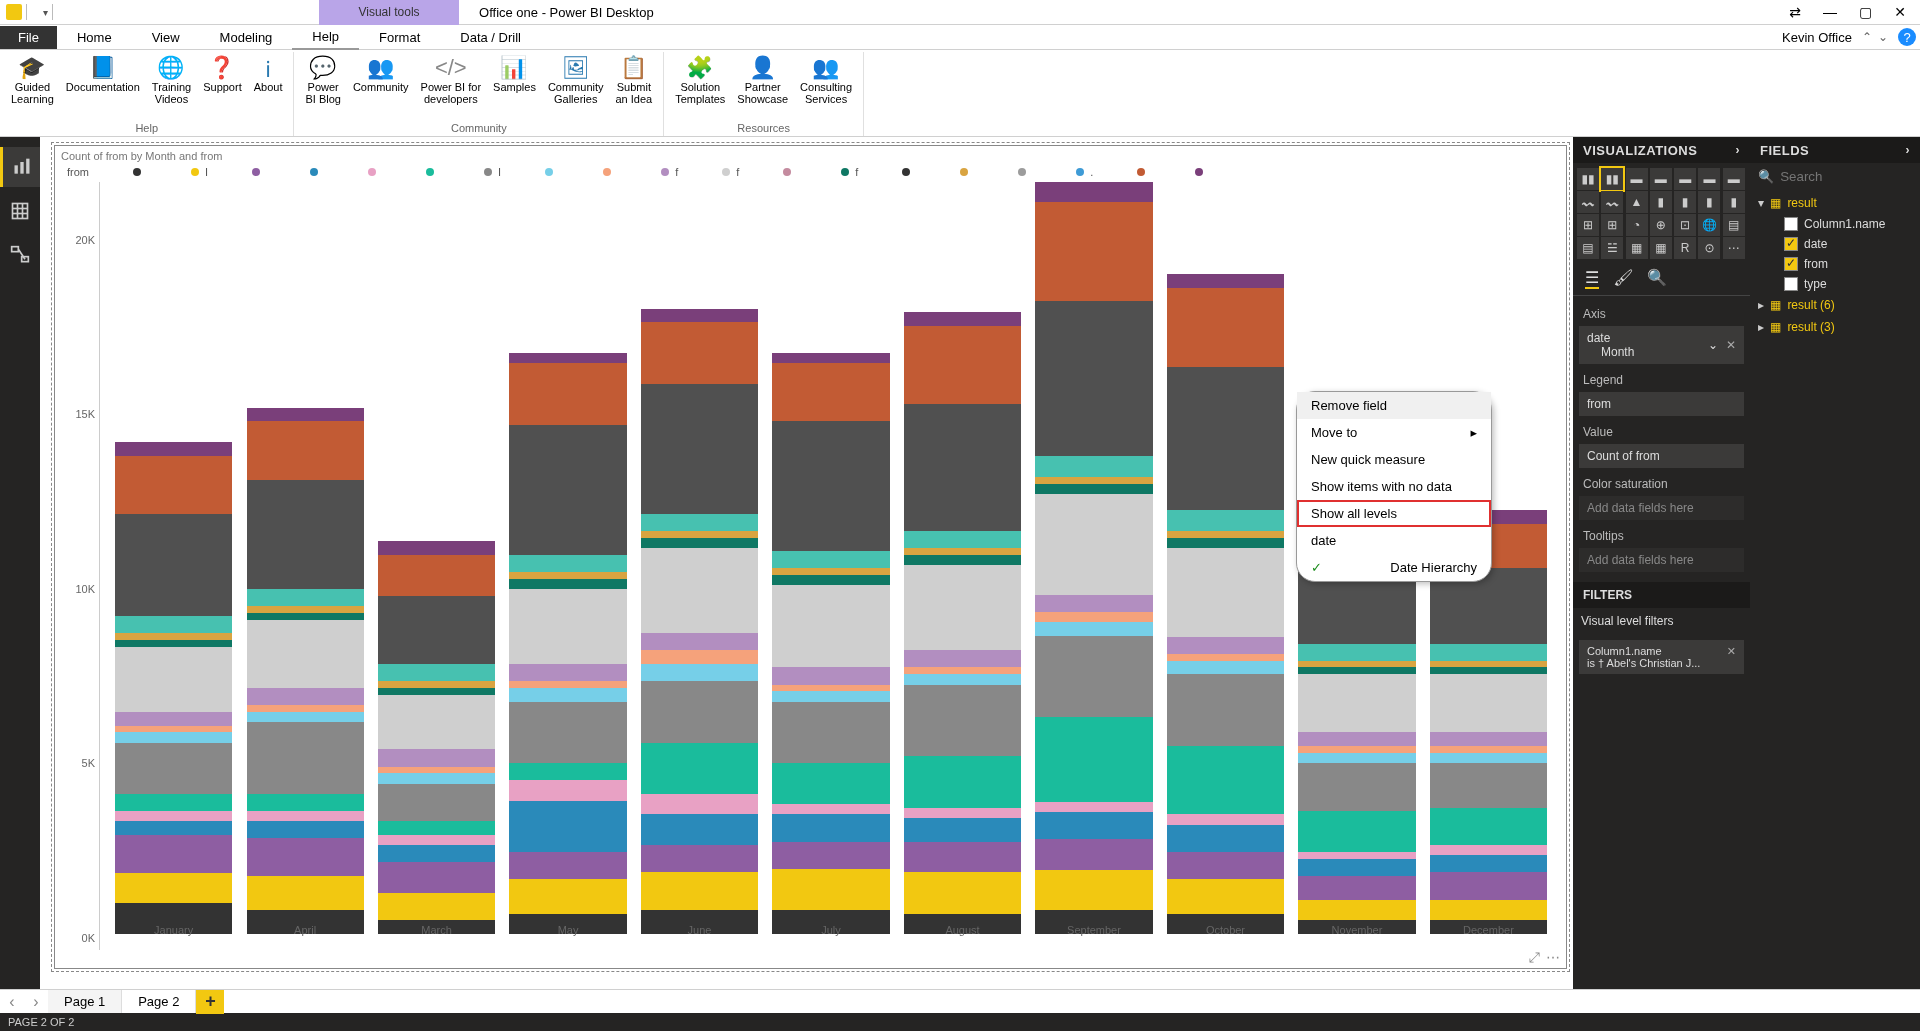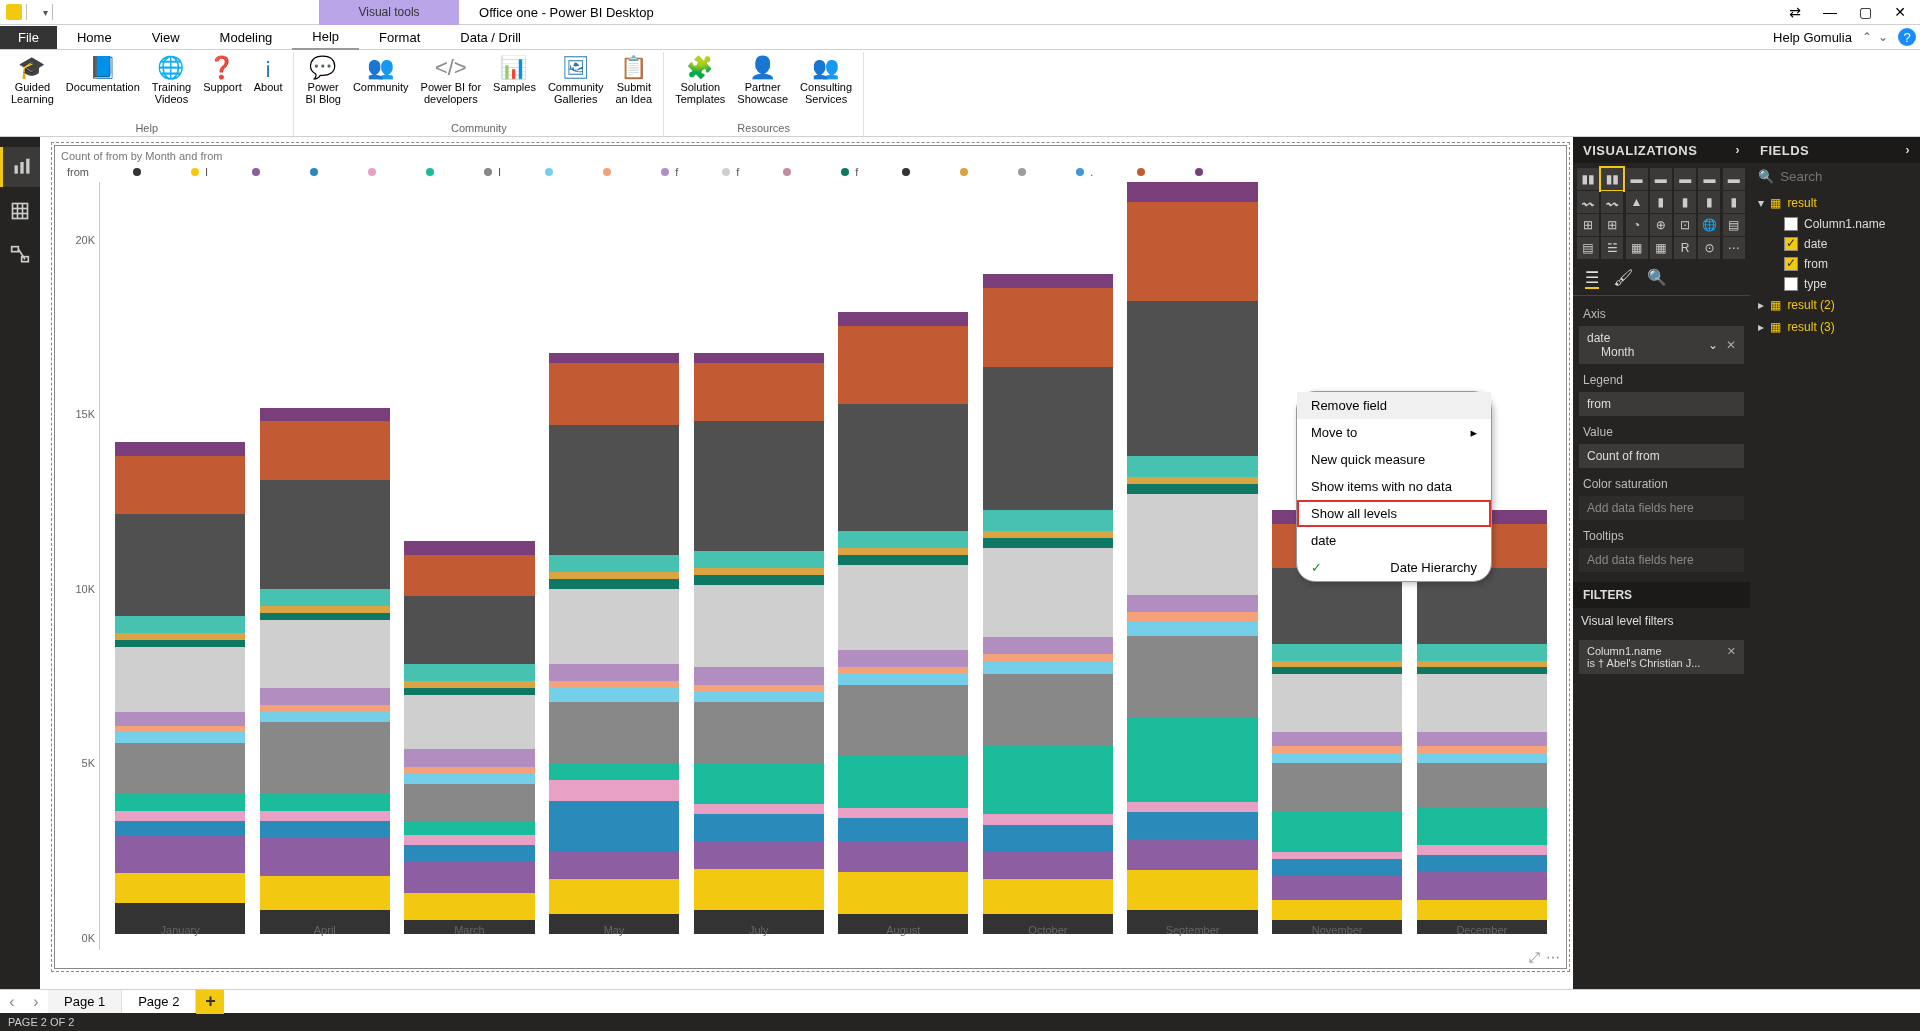--- a/index.html
+++ b/index.html
@@ -132,21 +132,21 @@
     <span>—</span>
     <span>▢</span>
     <span>✕</span>
   </div>
 </div>
 
 <div class="menubar">
   <div class="file">File</div>
   <div id="menutabs" style="display: contents;"><div class="tab">Home</div><div class="tab">View</div><div class="tab">Modeling</div><div class="tab active">Help</div><div class="tab">Format</div><div class="tab">Data / Drill</div></div>
   <div class="spacer"></div>
-  <div class="user">Help Gomulia</div>
+  <div class="user">Kevin Office</div>
   <span style="font-size:12px;color:#666;margin-right:6px;">⌃</span>
   <span style="font-size:12px;color:#666;margin-right:6px;">⌄</span>
   <span class="help-circle">?</span>
 </div>
 
 <div class="ribbon" id="ribbon">
     <div class="rib-group">
       <div class="rib-items">
         <div class="rib-item">
           <div class="ic" style="color: rgb(42, 122, 176); font-size: 22px;">🎓</div>
@@ -423,20 +423,40 @@
                 <div class="seg" style="height: 1.36364%; background: rgb(15, 120, 100);"></div>
                 <div class="seg" style="height: 0.909091%; background: rgb(217, 164, 65);"></div>
                 <div class="seg" style="height: 2.27273%; background: rgb(71, 193, 176);"></div>
                 <div class="seg" style="height: 17.2727%; background: rgb(80, 80, 80);"></div>
                 <div class="seg" style="height: 8.18182%; background: rgb(194, 91, 52);"></div>
                 <div class="seg" style="height: 1.36364%; background: rgb(122, 63, 122);"></div>
                 <div class="x-lbl">May</div>
               </div>
               <div class="bar-col">
                 <div class="seg" style="height: 3.18182%; background: rgb(51, 51, 51);"></div>
+                <div class="seg" style="height: 5%; background: rgb(242, 200, 17);"></div>
+                <div class="seg" style="height: 3.63636%; background: rgb(142, 94, 162);"></div>
+                <div class="seg" style="height: 4.09091%; background: rgb(42, 138, 186);"></div>
+                <div class="seg" style="height: 2.72727%; background: rgb(232, 161, 196);"></div>
+                <div class="seg" style="height: 6.81818%; background: rgb(26, 188, 156);"></div>
+                <div class="seg" style="height: 8.18182%; background: rgb(136, 136, 136);"></div>
+                <div class="seg" style="height: 2.27273%; background: rgb(118, 207, 232);"></div>
+                <div class="seg" style="height: 1.81818%; background: rgb(245, 162, 123);"></div>
+                <div class="seg" style="height: 2.27273%; background: rgb(178, 142, 192);"></div>
+                <div class="seg" style="height: 11.3636%; background: rgb(207, 207, 207);"></div>
+                <div class="seg" style="height: 1.36364%; background: rgb(15, 120, 100);"></div>
+                <div class="seg" style="height: 0.909091%; background: rgb(217, 164, 65);"></div>
+                <div class="seg" style="height: 2.27273%; background: rgb(71, 193, 176);"></div>
+                <div class="seg" style="height: 17.2727%; background: rgb(80, 80, 80);"></div>
+                <div class="seg" style="height: 8.18182%; background: rgb(194, 91, 52);"></div>
+                <div class="seg" style="height: 1.81818%; background: rgb(122, 63, 122);"></div>
+                <div class="x-lbl">June</div>
+              </div>
+              <div class="bar-col">
+                <div class="seg" style="height: 3.18182%; background: rgb(51, 51, 51);"></div>
                 <div class="seg" style="height: 5.45455%; background: rgb(242, 200, 17);"></div>
                 <div class="seg" style="height: 3.63636%; background: rgb(142, 94, 162);"></div>
                 <div class="seg" style="height: 3.63636%; background: rgb(42, 138, 186);"></div>
                 <div class="seg" style="height: 1.36364%; background: rgb(232, 161, 196);"></div>
                 <div class="seg" style="height: 5.45455%; background: rgb(26, 188, 156);"></div>
                 <div class="seg" style="height: 8.18182%; background: rgb(136, 136, 136);"></div>
                 <div class="seg" style="height: 1.36364%; background: rgb(118, 207, 232);"></div>
                 <div class="seg" style="height: 0.909091%; background: rgb(245, 162, 123);"></div>
                 <div class="seg" style="height: 2.27273%; background: rgb(178, 142, 192);"></div>
                 <div class="seg" style="height: 10.9091%; background: rgb(207, 207, 207);"></div>
@@ -460,60 +480,60 @@
                 <div class="seg" style="height: 0.909091%; background: rgb(245, 162, 123);"></div>
                 <div class="seg" style="height: 2.27273%; background: rgb(178, 142, 192);"></div>
                 <div class="seg" style="height: 11.3636%; background: rgb(207, 207, 207);"></div>
                 <div class="seg" style="height: 1.36364%; background: rgb(15, 120, 100);"></div>
                 <div class="seg" style="height: 0.909091%; background: rgb(217, 164, 65);"></div>
                 <div class="seg" style="height: 2.27273%; background: rgb(71, 193, 176);"></div>
                 <div class="seg" style="height: 16.8182%; background: rgb(80, 80, 80);"></div>
                 <div class="seg" style="height: 10.4545%; background: rgb(194, 91, 52);"></div>
                 <div class="seg" style="height: 1.81818%; background: rgb(122, 63, 122);"></div>
                 <div class="x-lbl">August</div>
-              </div>
-              <div class="bar-col">
-                <div class="seg" style="height: 2.72727%; background: rgb(51, 51, 51);"></div>
-                <div class="seg" style="height: 4.54545%; background: rgb(242, 200, 17);"></div>
-                <div class="seg" style="height: 3.63636%; background: rgb(142, 94, 162);"></div>
-                <div class="seg" style="height: 3.63636%; background: rgb(42, 138, 186);"></div>
-                <div class="seg" style="height: 1.36364%; background: rgb(232, 161, 196);"></div>
-                <div class="seg" style="height: 9.09091%; background: rgb(26, 188, 156);"></div>
-                <div class="seg" style="height: 9.54545%; background: rgb(136, 136, 136);"></div>
-                <div class="seg" style="height: 1.81818%; background: rgb(118, 207, 232);"></div>
-                <div class="seg" style="height: 0.909091%; background: rgb(245, 162, 123);"></div>
-                <div class="seg" style="height: 2.27273%; background: rgb(178, 142, 192);"></div>
-                <div class="seg" style="height: 11.8182%; background: rgb(207, 207, 207);"></div>
-                <div class="seg" style="height: 1.36364%; background: rgb(15, 120, 100);"></div>
-                <div class="seg" style="height: 0.909091%; background: rgb(217, 164, 65);"></div>
-                <div class="seg" style="height: 2.72727%; background: rgb(71, 193, 176);"></div>
-                <div class="seg" style="height: 19.0909%; background: rgb(80, 80, 80);"></div>
-                <div class="seg" style="height: 10.4545%; background: rgb(194, 91, 52);"></div>
-                <div class="seg" style="height: 1.81818%; background: rgb(122, 63, 122);"></div>
-                <div class="x-lbl">October</div>
               </div>
               <div class="bar-col">
                 <div class="seg" style="height: 3.18182%; background: rgb(51, 51, 51);"></div>
                 <div class="seg" style="height: 5.45455%; background: rgb(242, 200, 17);"></div>
                 <div class="seg" style="height: 4.09091%; background: rgb(142, 94, 162);"></div>
                 <div class="seg" style="height: 3.63636%; background: rgb(42, 138, 186);"></div>
                 <div class="seg" style="height: 1.36364%; background: rgb(232, 161, 196);"></div>
                 <div class="seg" style="height: 11.3636%; background: rgb(26, 188, 156);"></div>
                 <div class="seg" style="height: 10.9091%; background: rgb(136, 136, 136);"></div>
                 <div class="seg" style="height: 1.81818%; background: rgb(118, 207, 232);"></div>
                 <div class="seg" style="height: 1.36364%; background: rgb(245, 162, 123);"></div>
                 <div class="seg" style="height: 2.27273%; background: rgb(178, 142, 192);"></div>
                 <div class="seg" style="height: 13.6364%; background: rgb(207, 207, 207);"></div>
                 <div class="seg" style="height: 1.36364%; background: rgb(15, 120, 100);"></div>
                 <div class="seg" style="height: 0.909091%; background: rgb(217, 164, 65);"></div>
                 <div class="seg" style="height: 2.72727%; background: rgb(71, 193, 176);"></div>
                 <div class="seg" style="height: 20.9091%; background: rgb(80, 80, 80);"></div>
                 <div class="seg" style="height: 13.1818%; background: rgb(194, 91, 52);"></div>
                 <div class="seg" style="height: 2.72727%; background: rgb(122, 63, 122);"></div>
                 <div class="x-lbl">September</div>
+              </div>
+              <div class="bar-col">
+                <div class="seg" style="height: 2.72727%; background: rgb(51, 51, 51);"></div>
+                <div class="seg" style="height: 4.54545%; background: rgb(242, 200, 17);"></div>
+                <div class="seg" style="height: 3.63636%; background: rgb(142, 94, 162);"></div>
+                <div class="seg" style="height: 3.63636%; background: rgb(42, 138, 186);"></div>
+                <div class="seg" style="height: 1.36364%; background: rgb(232, 161, 196);"></div>
+                <div class="seg" style="height: 9.09091%; background: rgb(26, 188, 156);"></div>
+                <div class="seg" style="height: 9.54545%; background: rgb(136, 136, 136);"></div>
+                <div class="seg" style="height: 1.81818%; background: rgb(118, 207, 232);"></div>
+                <div class="seg" style="height: 0.909091%; background: rgb(245, 162, 123);"></div>
+                <div class="seg" style="height: 2.27273%; background: rgb(178, 142, 192);"></div>
+                <div class="seg" style="height: 11.8182%; background: rgb(207, 207, 207);"></div>
+                <div class="seg" style="height: 1.36364%; background: rgb(15, 120, 100);"></div>
+                <div class="seg" style="height: 0.909091%; background: rgb(217, 164, 65);"></div>
+                <div class="seg" style="height: 2.72727%; background: rgb(71, 193, 176);"></div>
+                <div class="seg" style="height: 19.0909%; background: rgb(80, 80, 80);"></div>
+                <div class="seg" style="height: 10.4545%; background: rgb(194, 91, 52);"></div>
+                <div class="seg" style="height: 1.81818%; background: rgb(122, 63, 122);"></div>
+                <div class="x-lbl">October</div>
               </div>
               <div class="bar-col">
                 <div class="seg" style="height: 1.81818%; background: rgb(51, 51, 51);"></div>
                 <div class="seg" style="height: 2.72727%; background: rgb(242, 200, 17);"></div>
                 <div class="seg" style="height: 3.18182%; background: rgb(142, 94, 162);"></div>
                 <div class="seg" style="height: 2.27273%; background: rgb(42, 138, 186);"></div>
                 <div class="seg" style="height: 0.909091%; background: rgb(232, 161, 196);"></div>
                 <div class="seg" style="height: 5.45455%; background: rgb(26, 188, 156);"></div>
                 <div class="seg" style="height: 6.36364%; background: rgb(136, 136, 136);"></div>
                 <div class="seg" style="height: 1.36364%; background: rgb(118, 207, 232);"></div>
@@ -656,21 +676,21 @@
           <span class="cb ck"></span>
           <span>from</span>
         </div>
         <div class="fl-field">
           <span class="cb"></span>
           <span>type</span>
         </div>
         <div class="fl-table">
           <span style="color:#ccc;">▸</span>
           <span>▦</span>
-          <span>result (2)</span>
+          <span>result (6)</span>
         </div>
         <div class="fl-table">
           <span style="color:#ccc;">▸</span>
           <span>▦</span>
           <span>result (3)</span>
         </div>
       </div>
   </div>
 
 </div>

